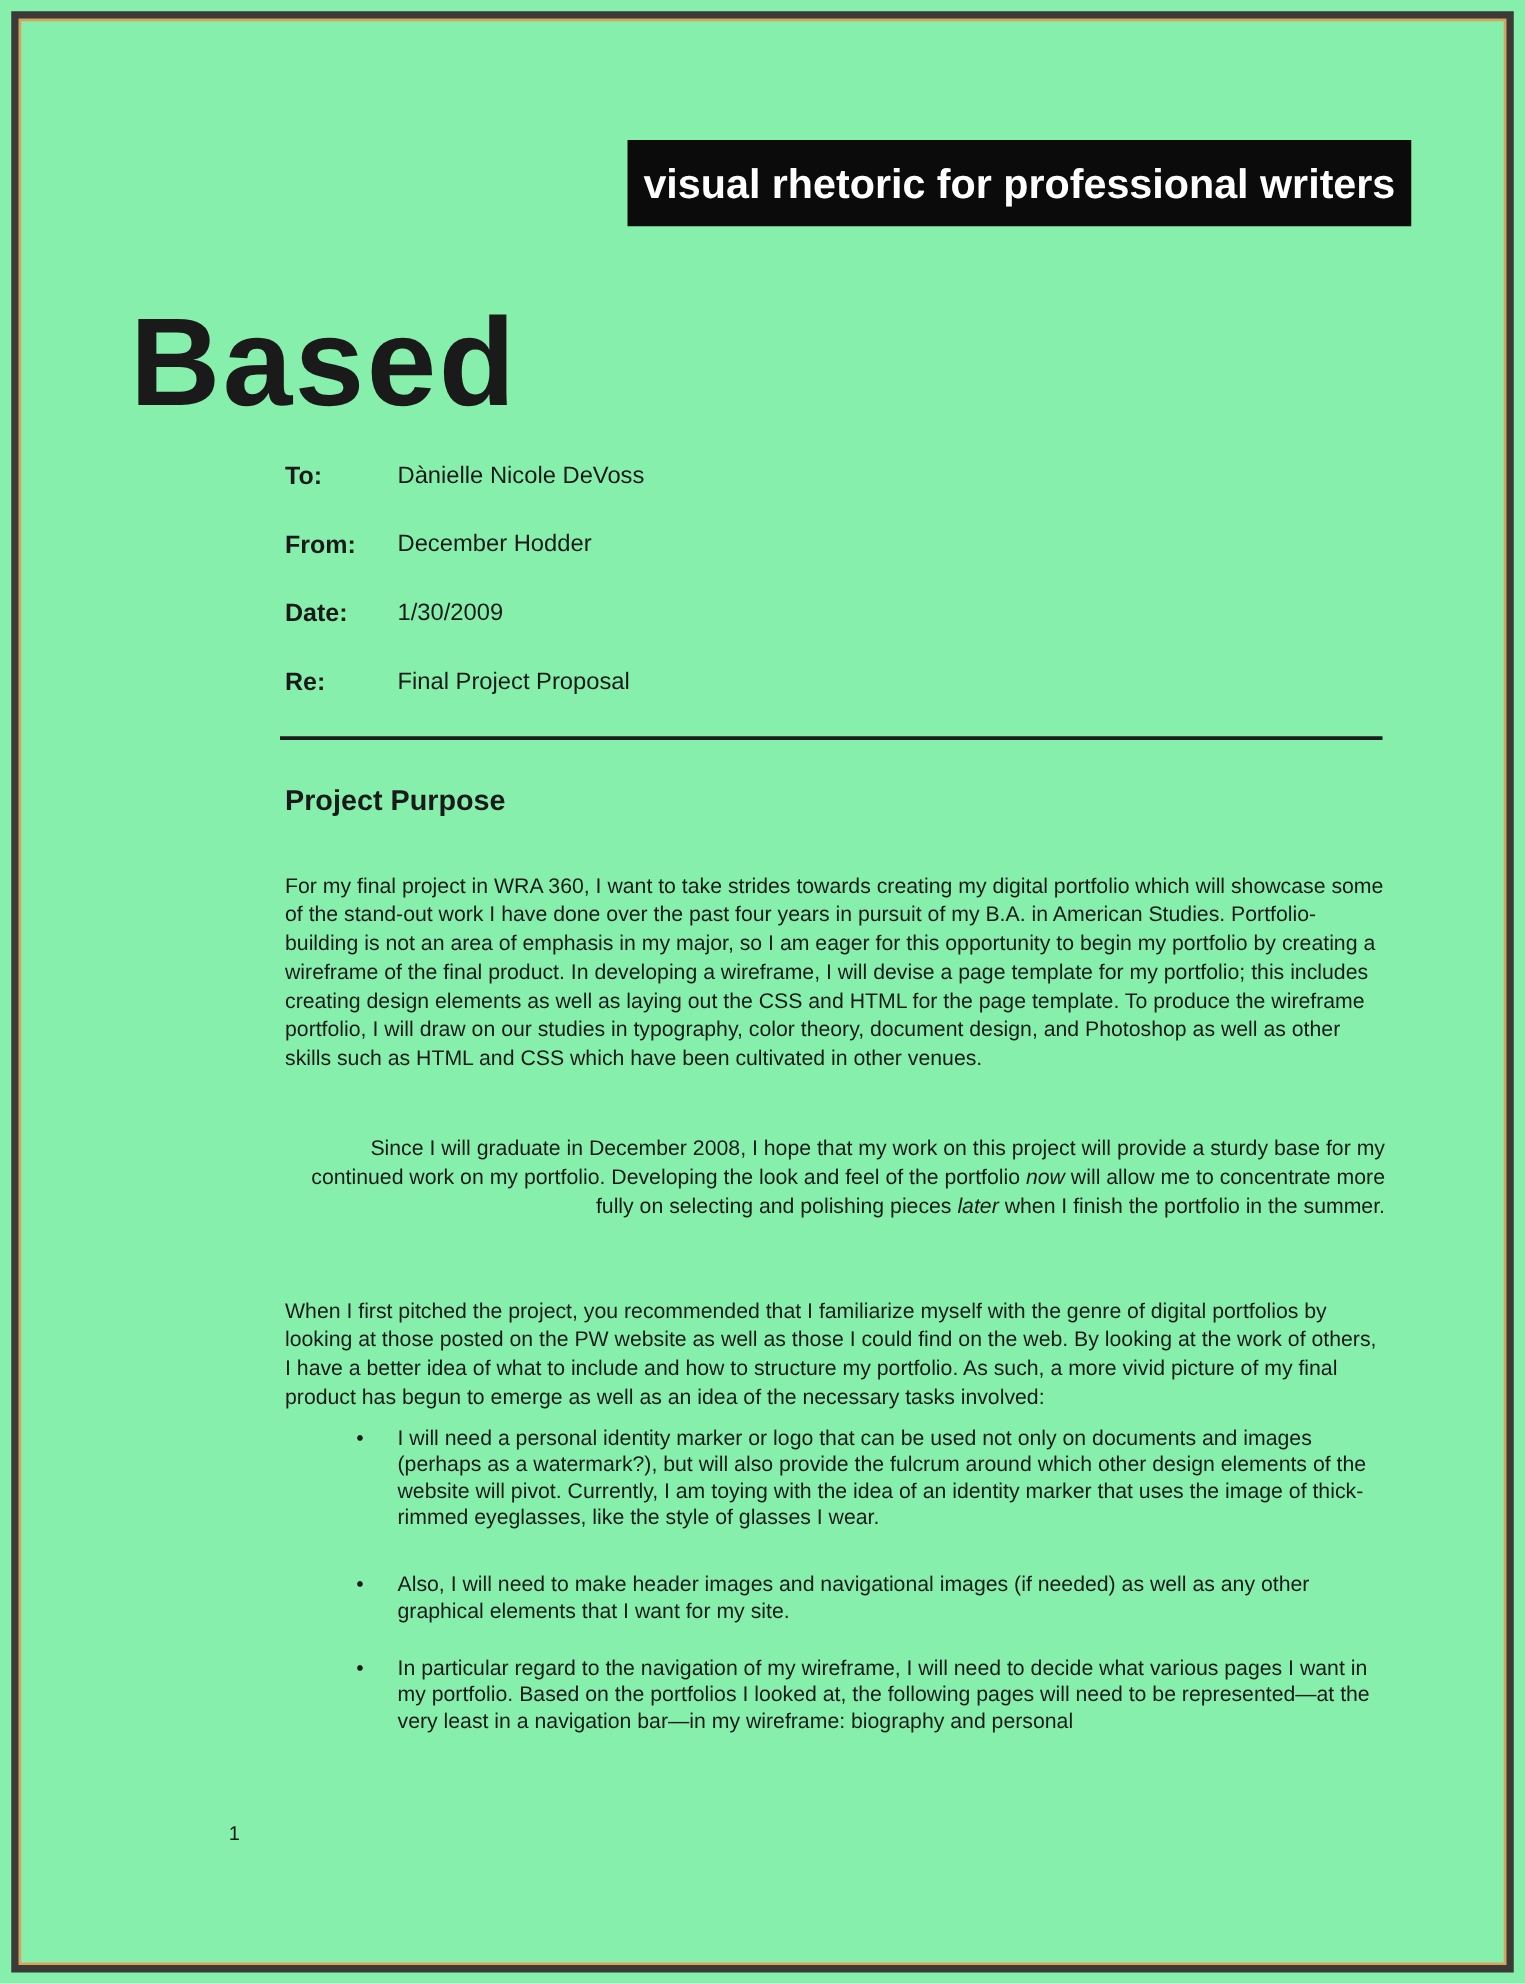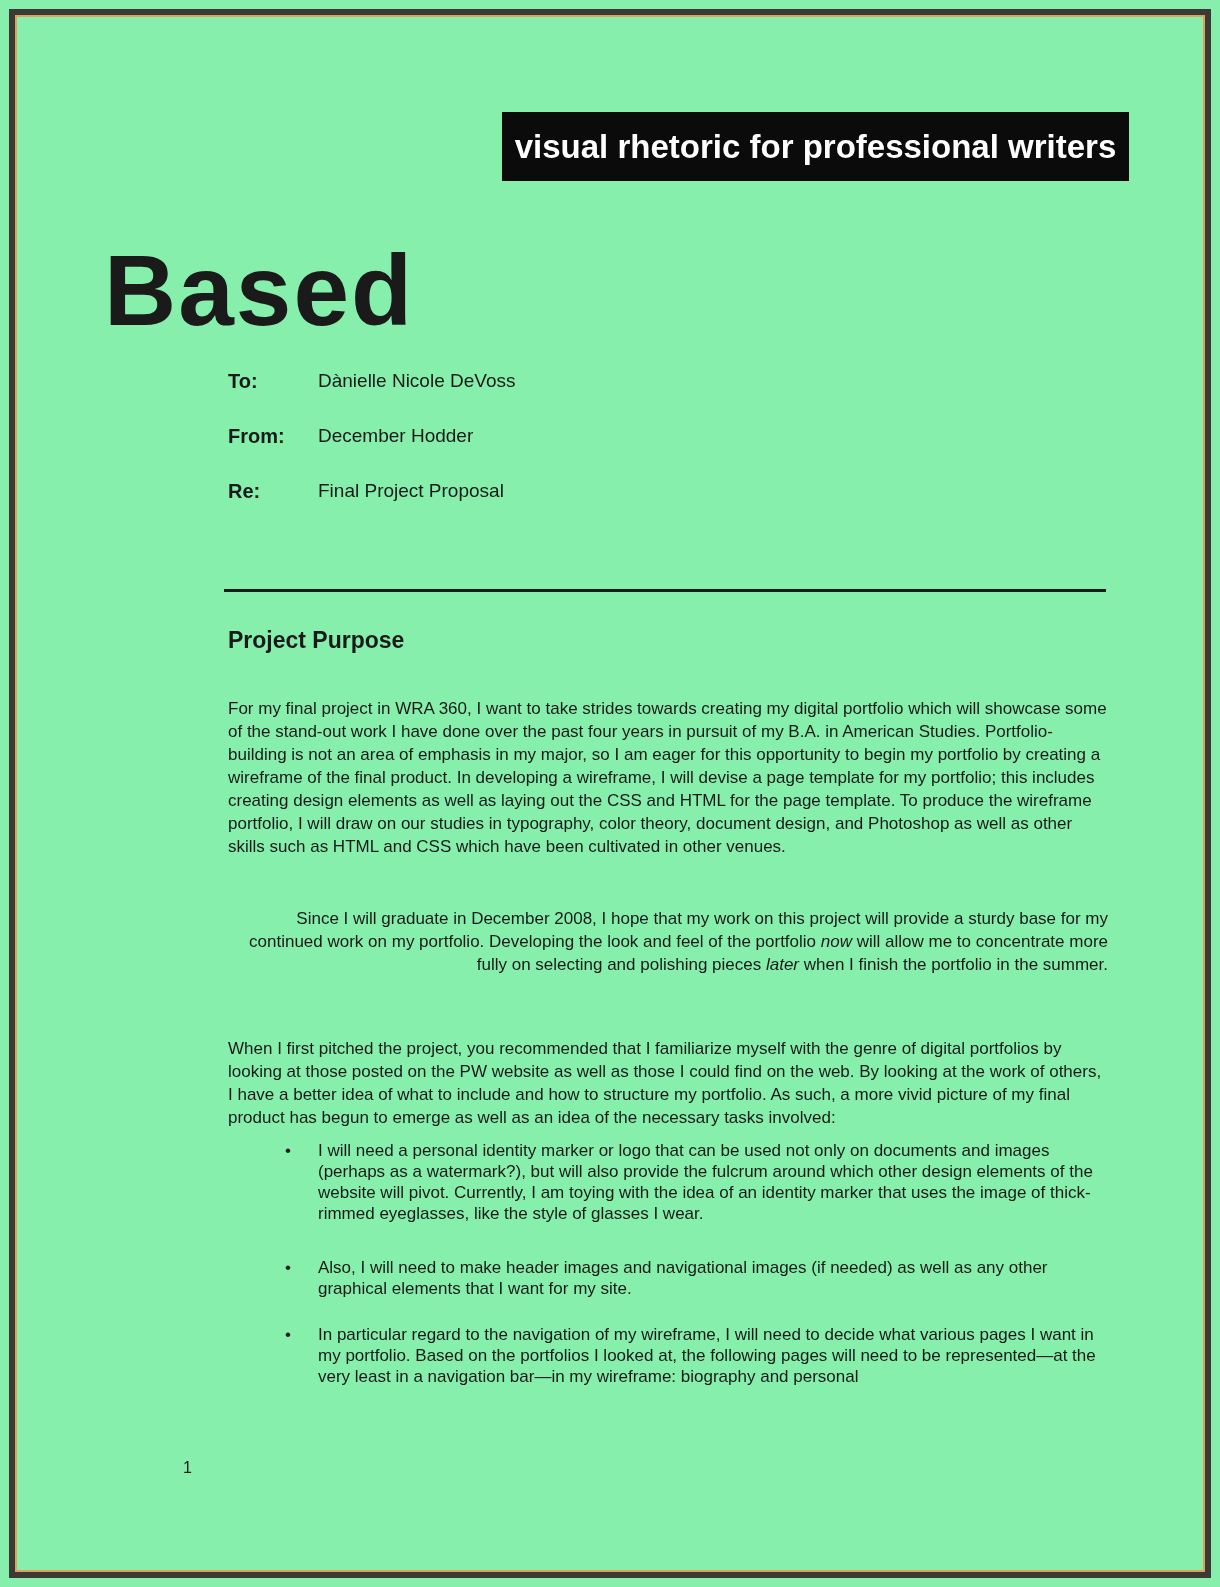--- a/index.html
+++ b/index.html
@@ -126,20 +126,23 @@
   <div class="memo-title">Based</div>
 
   <div class="fields">
     <div class="field-row">
       <span class="field-label">To:</span><span class="field-value">Dànielle Nicole DeVoss</span>
     </div>
     <div class="field-row">
       <span class="field-label">From:</span><span class="field-value">December Hodder</span>
     </div>
     <div class="field-row">
+      <span class="field-label">Date:</span><span class="field-value">1/30/2009</span>
+    </div>
+    <div class="field-row">
       <span class="field-label">Re:</span><span class="field-value">Final Project Proposal</span>
     </div>
   </div>
 
   <div class="rule"></div>
 
   <div class="h2 h2-purpose">Project Purpose</div>
 
   <p class="para para-1">For my final project in WRA 360, I want to take strides towards creating my digital portfolio which will showcase some of the stand-out work I have done over the past four years in pursuit of my B.A. in American Studies. Portfolio-building is not an area of emphasis in my major, so I am eager for this opportunity to begin my portfolio by creating a wireframe of the final product. In developing a wireframe, I will devise a page template for my portfolio; this includes creating design elements as well as laying out the CSS and HTML for the page template. To produce the wireframe portfolio, I will draw on our studies in typography, color theory, document design, and Photoshop as well as other skills such as HTML and CSS which have been cultivated in other venues.</p>
 

